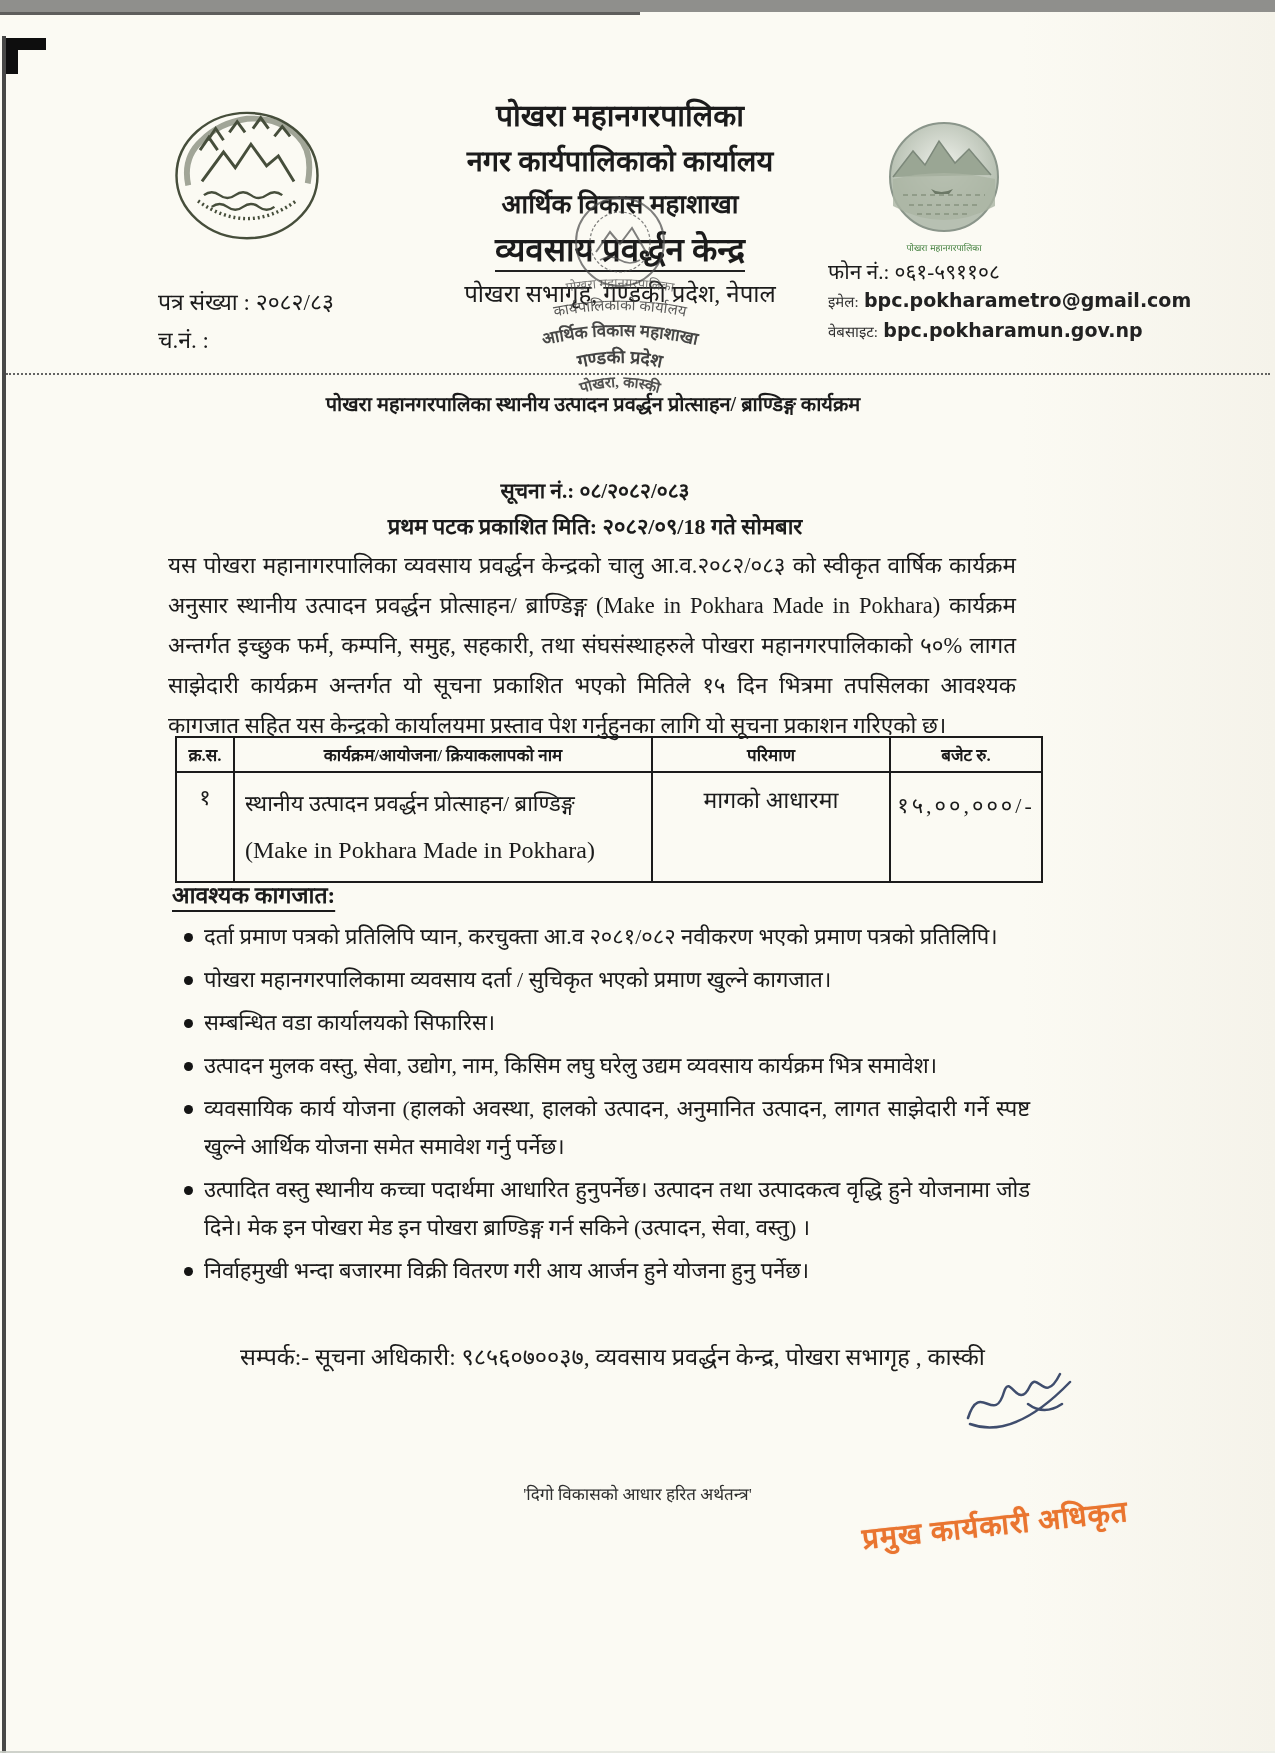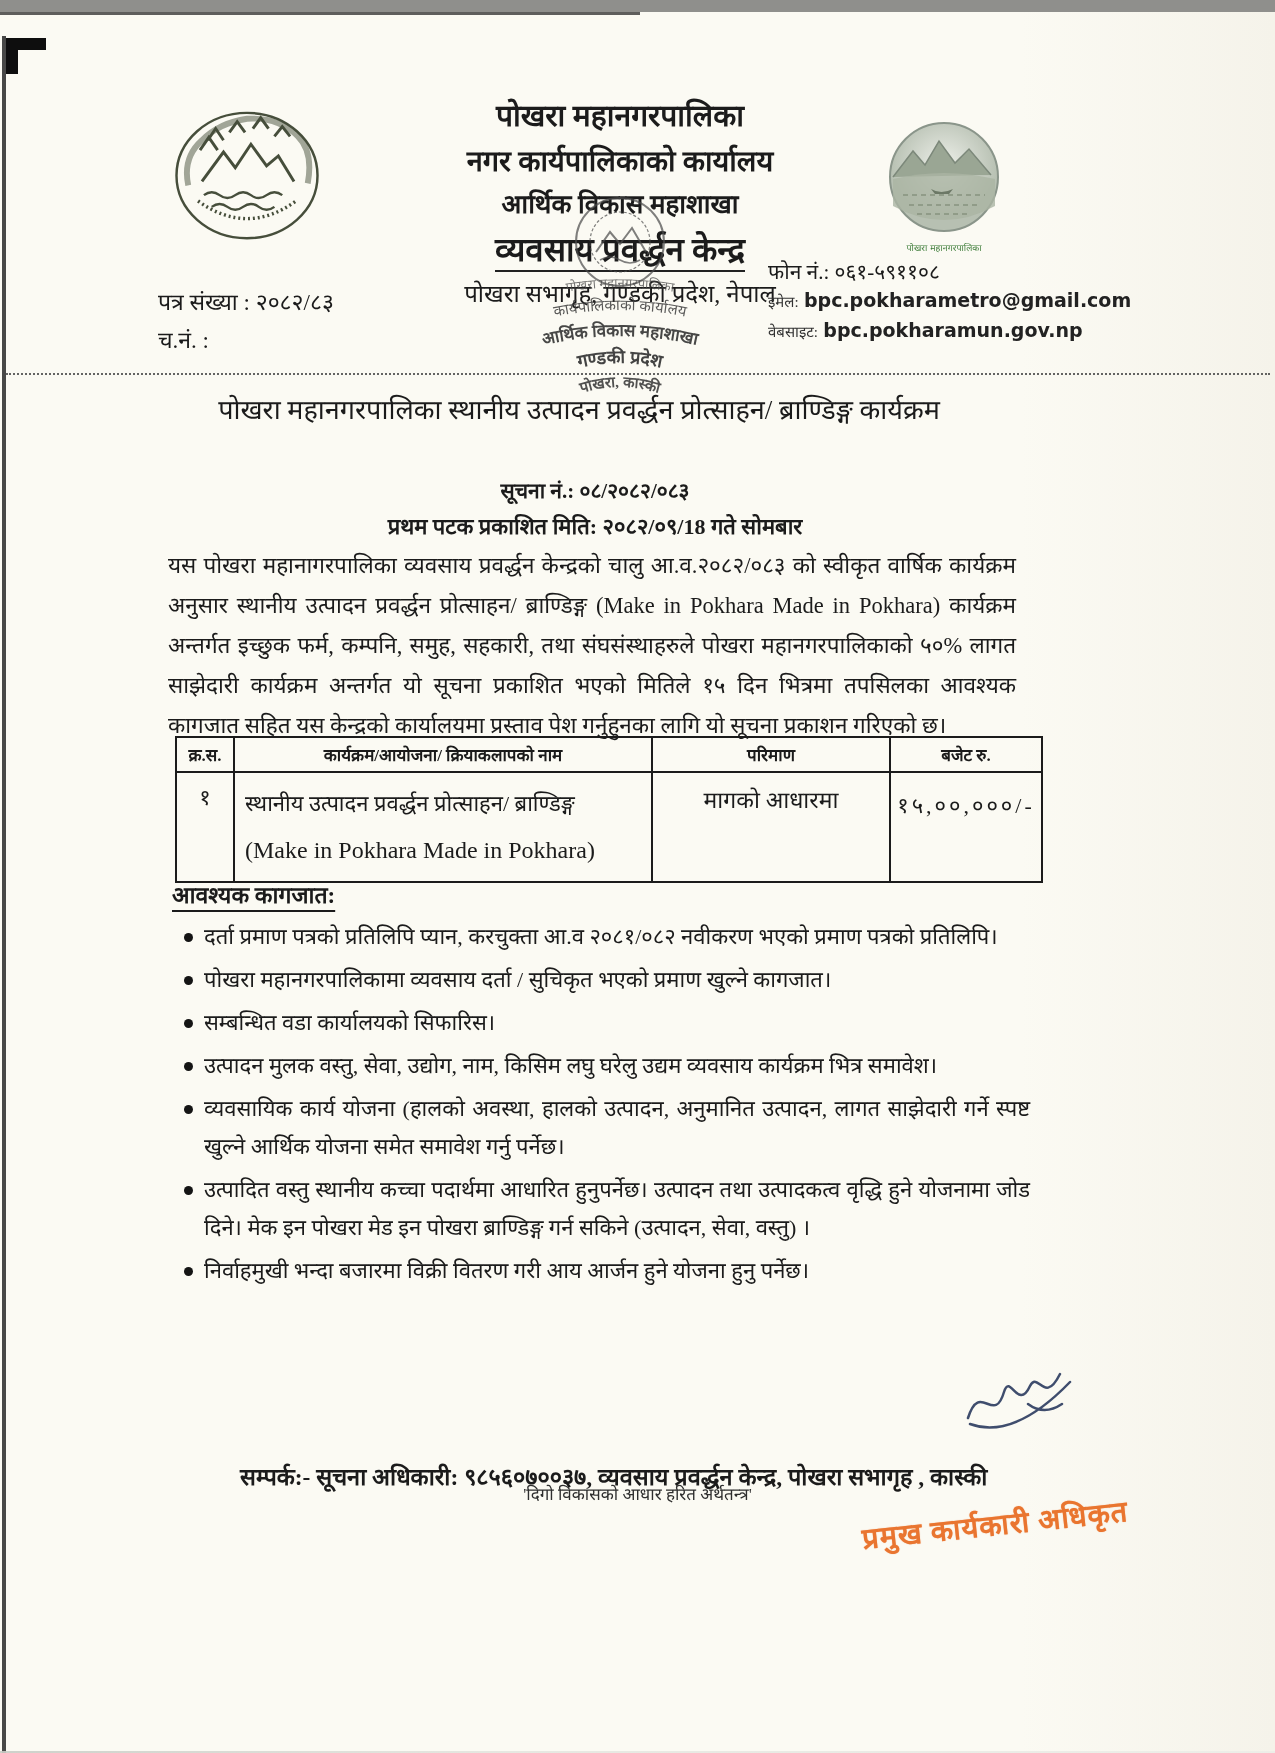--- a/index.html
+++ b/index.html
@@ -21,27 +21,27 @@
   .h2{font-size:29px;font-weight:bold;line-height:46px;}
   .h3{font-size:26px;font-weight:bold;line-height:42px;}
   .h4{font-size:33px;font-weight:bold;line-height:48px;}
   .h4 span{border-bottom:2px solid #222;padding-bottom:2px;}
   .h5{font-size:24px;line-height:40px;}
   .right-logo-wrap{position:absolute;left:878px;top:108px;width:132px;text-align:center;}
   .logo-caption{margin-top:1px;font-size:9px;color:#3f7d3a;line-height:11px;font-family:"DejaVu Sans",sans-serif;}
   .office-stamp{position:absolute;left:470px;top:182px;pointer-events:none;}
 
   .ref-block{position:absolute;left:158px;top:272px;font-size:23px;line-height:38px;}
-  .contact-block{position:absolute;left:768px;top:246px;font-size:21px;line-height:28px;}
+  .contact-block{position:absolute;left:828px;top:246px;font-size:21px;line-height:28px;}
   .contact-block .lbl{font-size:15px;color:#333;}
   .contact-block .val{font-family:"DejaVu Sans",sans-serif;font-weight:bold;font-size:19px;color:#222;}
   .dotted-sep{position:absolute;left:6px;top:361px;width:1264px;border-top:2px dotted #4a4a4a;opacity:.85;}
 
   
-  .title1{position:absolute;left:149px;top:378px;width:860px;text-align:center;font-size:27px;font-weight:normal;}
+  .title1{position:absolute;left:163px;top:378px;width:860px;text-align:center;font-size:20px;font-weight:bold;}
   .title2{position:absolute;left:165px;top:421px;width:860px;text-align:center;font-size:27px;font-weight:bold;}
   .notice-no{position:absolute;left:165px;top:464px;width:860px;text-align:center;font-size:21px;font-weight:bold;}
   .pub-date{position:absolute;left:165px;top:498px;width:860px;text-align:center;font-size:22px;font-weight:bold;}
   .body-par{position:absolute;left:168px;top:534px;width:848px;font-size:22.5px;line-height:40px;text-align:justify;}
 
   
   .info-table{position:absolute;left:175px;top:724px;width:866px;border-collapse:collapse;table-layout:fixed;}
   .info-table th,.info-table td{border:2px solid #1b1b1b;vertical-align:top;}
   .info-table th{font-size:17px;font-weight:bold;padding:5px 4px;text-align:center;}
   .c-sn{text-align:center;font-size:22px;padding-top:8px;}
@@ -49,21 +49,21 @@
   .c-name .latin{font-size:24px;}
   .c-qty{text-align:center;font-size:23px;padding-top:10px;}
   .c-budget{text-align:center;font-size:22px;padding-top:16px;letter-spacing:3px;}
 
   
   .docs-heading{position:absolute;left:172px;top:866px;font-size:23px;font-weight:bold;text-decoration:underline;text-decoration-thickness:2px;text-underline-offset:7px;}
   .docs-list{position:absolute;left:168px;top:906px;width:862px;margin:0;padding:0;list-style:none;}
   .docs-list li{position:relative;padding-left:36px;font-size:22px;line-height:38px;margin-bottom:5px;text-align:justify;}
   .docs-list li::before{content:"";position:absolute;left:16px;top:15px;width:9px;height:9px;border-radius:50%;background:#141414;}
 
-  .contact-line{position:absolute;left:240px;top:1448px;width:800px;font-size:23.5px;font-weight:bold;}
+  .contact-line{position:absolute;left:240px;top:1328px;width:800px;font-size:23.5px;font-weight:normal;}
   .signature{position:absolute;left:960px;top:1328px;}
 
   .motto{position:absolute;left:0;top:1470px;width:1275px;text-align:center;font-size:17px;color:#2e2e2e;}
   .ceo-stamp{
     position:absolute;left:845px;top:1492px;width:300px;text-align:center;
     font-size:29px;font-weight:bold;color:#e8671b;opacity:.9;
     transform:rotate(-6deg);letter-spacing:1px;white-space:nowrap;
     text-shadow:0 0 1px rgba(232,103,27,.6);
   }
 </style>

